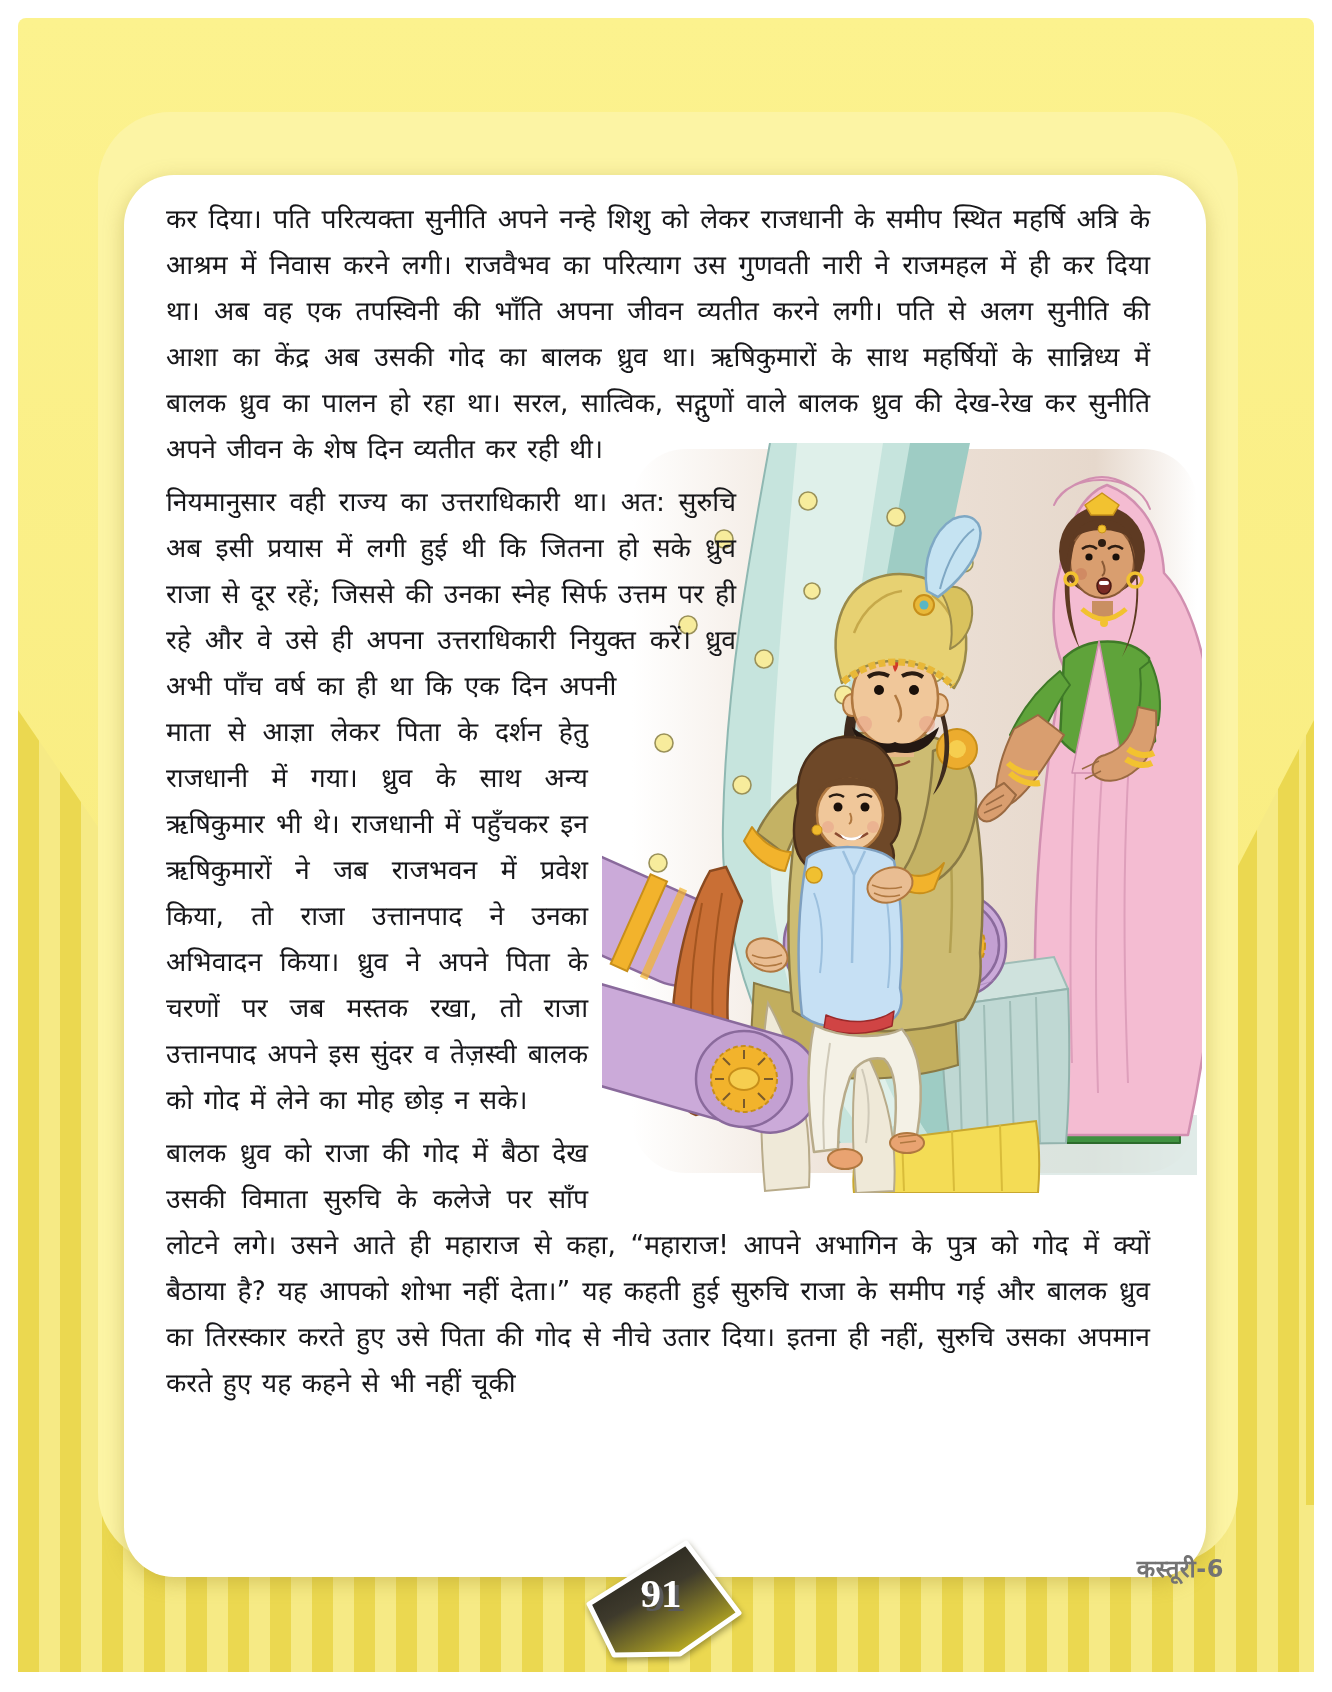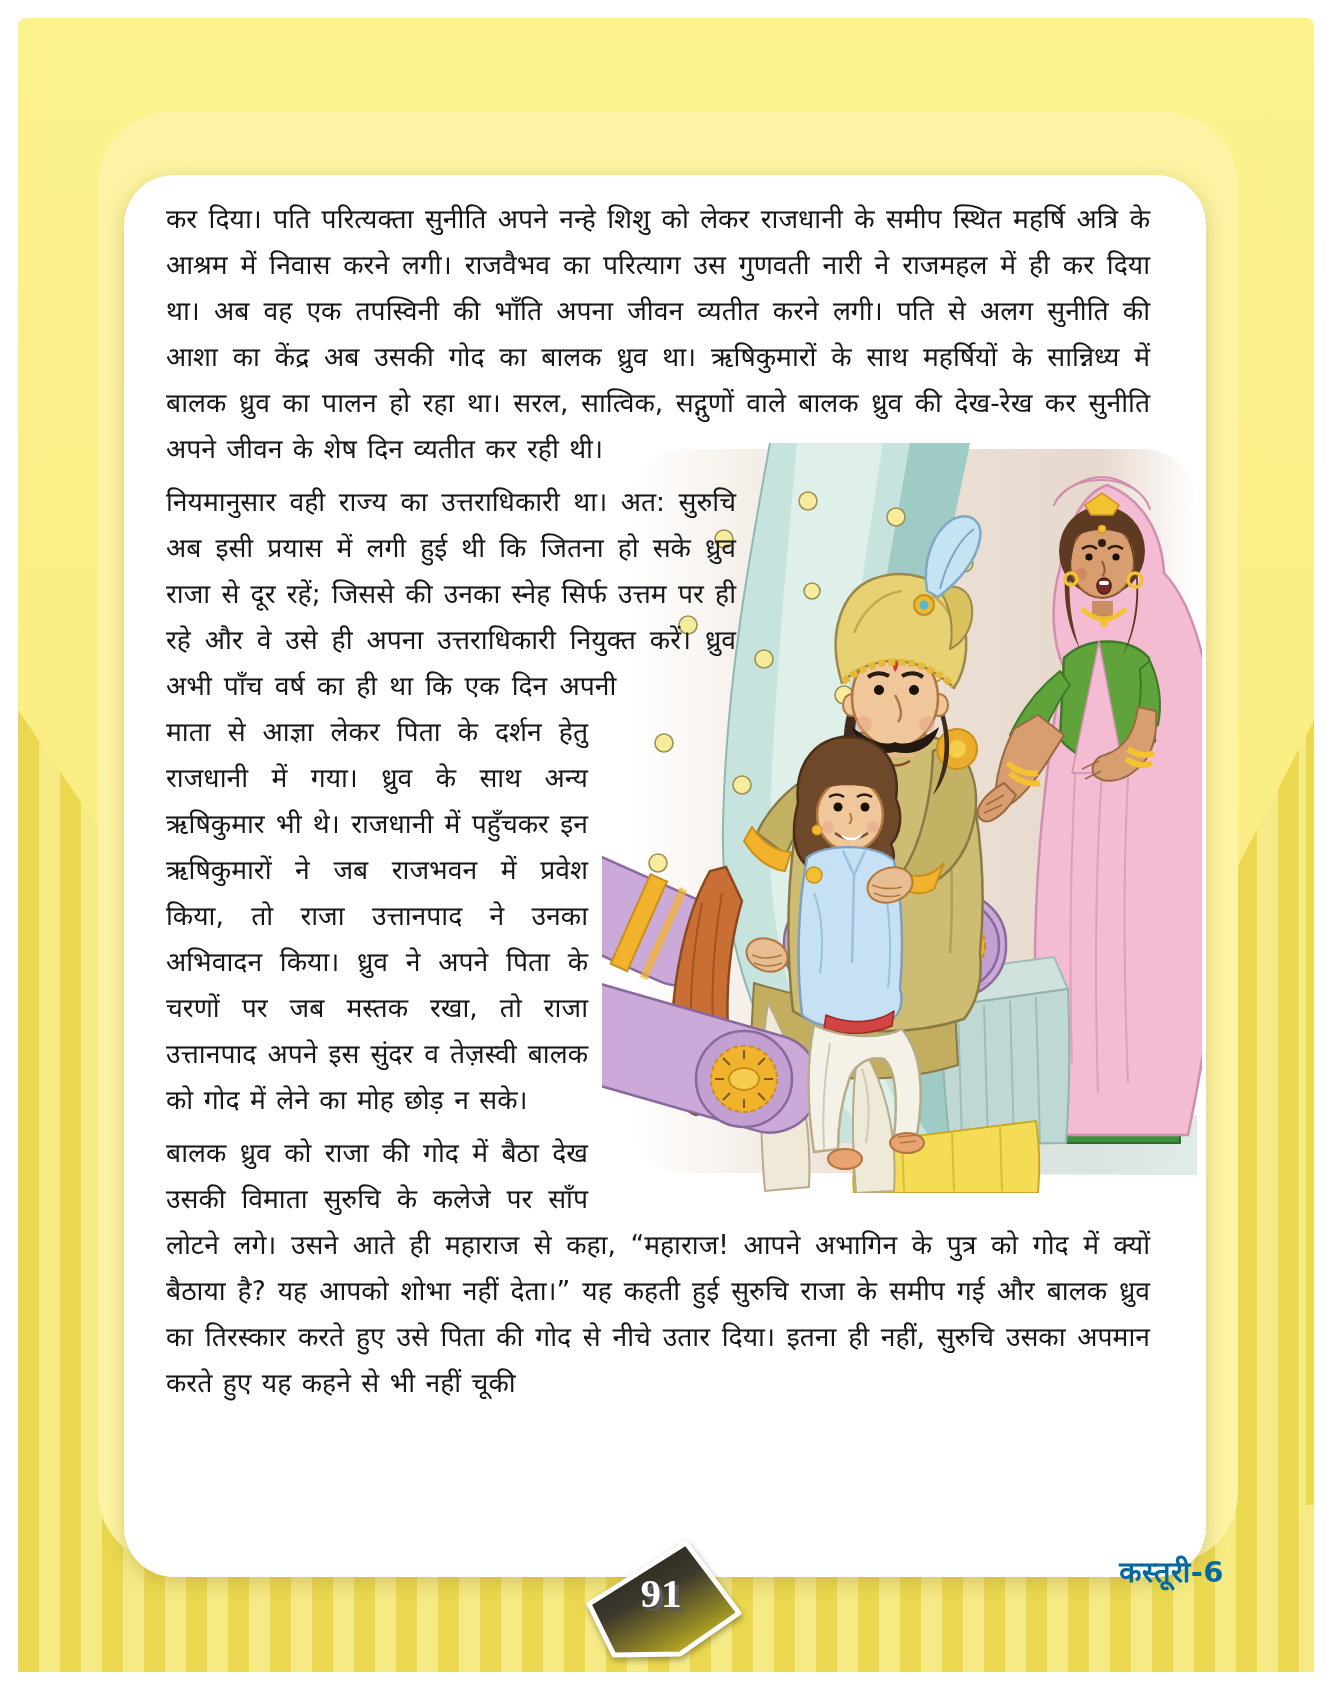--- a/index.html
+++ b/index.html
@@ -49,21 +49,21 @@
   .badge{
     position:absolute;left:586px;top:1540px;width:162px;height:124px;
     filter:drop-shadow(1px 3px 3px rgba(60,55,10,.45));
   }
   .badge text{
     font-family:"Liberation Serif","DejaVu Serif",serif;
     font-weight:bold;font-size:41px;
   }
   .book-label{
     position:absolute;right:108px;top:1551px;
-    font-size:29px;font-weight:700;color:#0369a1;letter-spacing:.5px;
+    font-size:24px;font-weight:700;color:#737373;letter-spacing:.5px;
   }
 </style>
 </head>
 <body>
 
 <div class="frame"></div>
 <div class="stripes stripes-left"></div>
 <div class="stripes stripes-right"></div>
 <div class="stripes stripes-bottom"></div>
 <div class="halo"></div>

